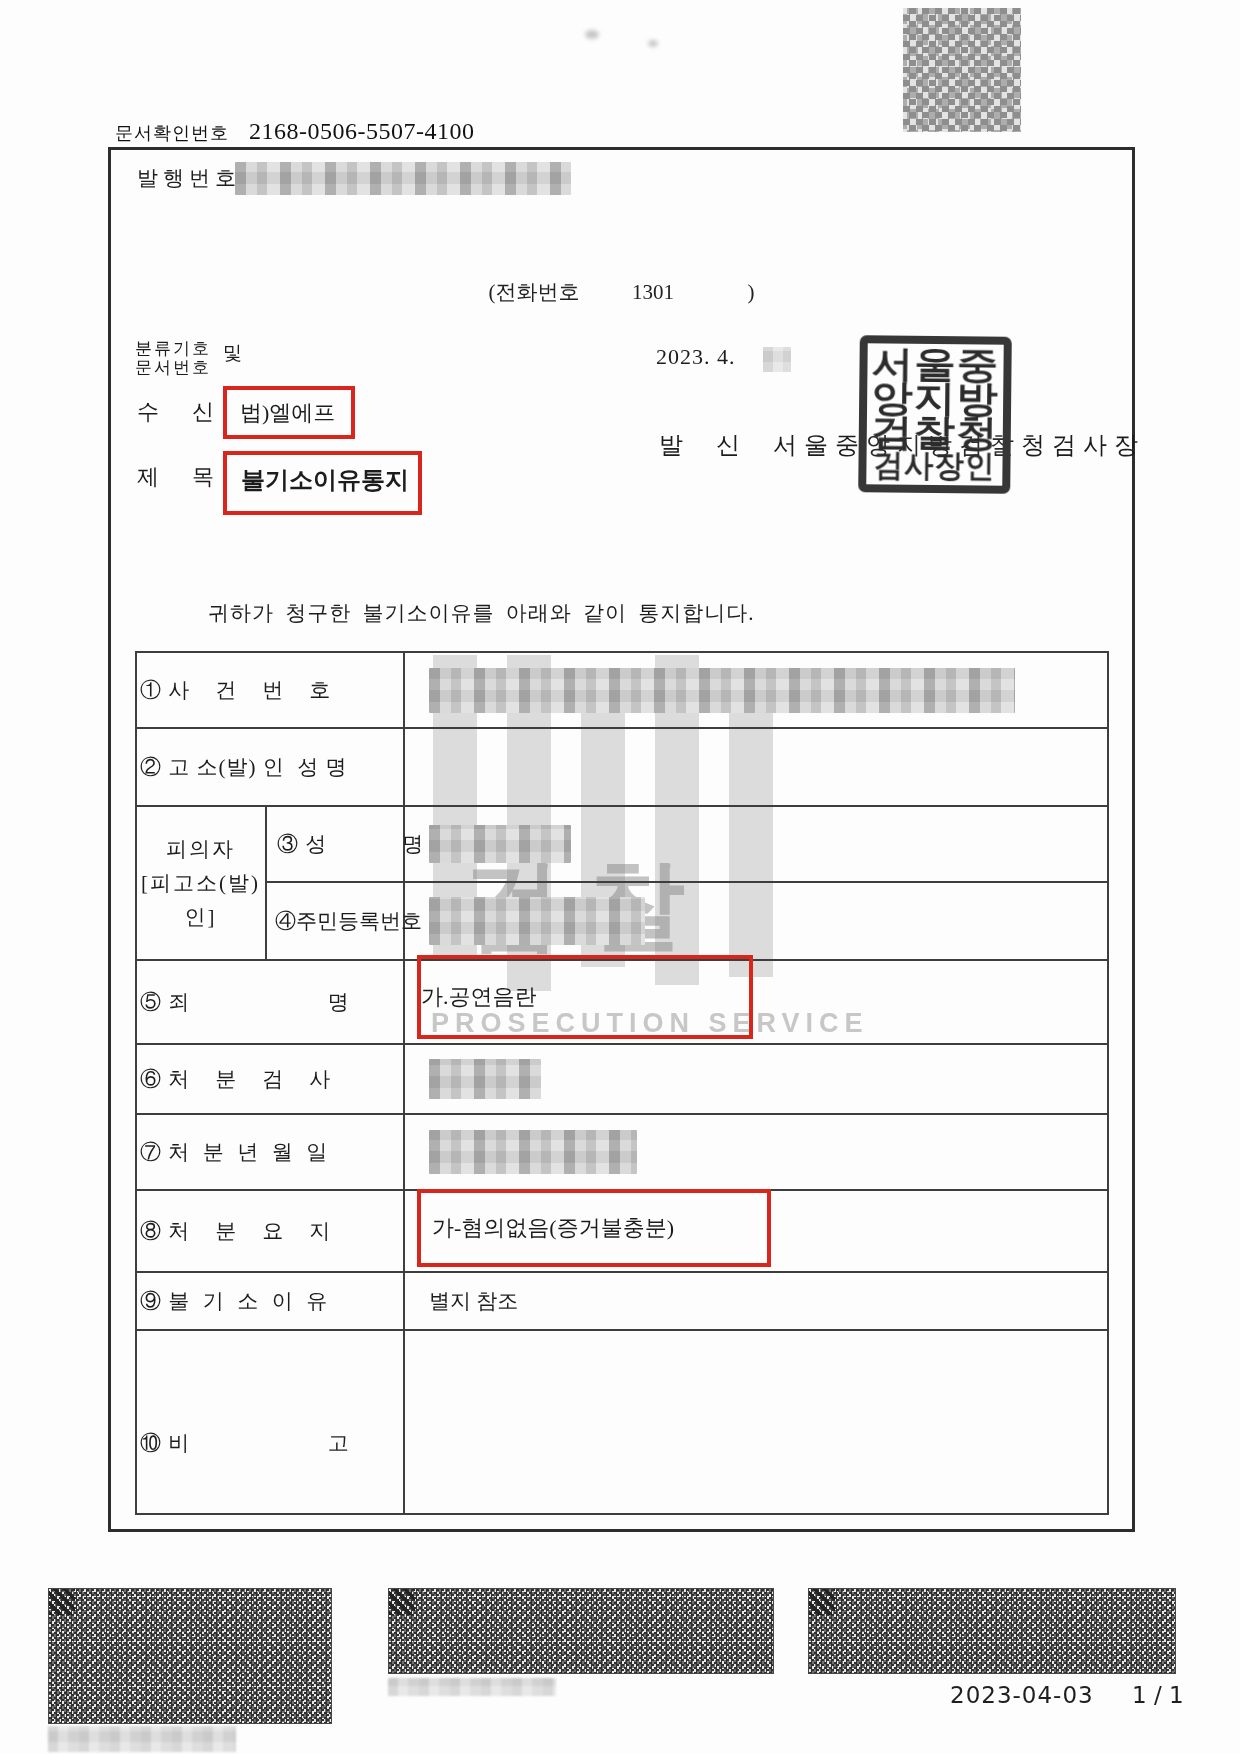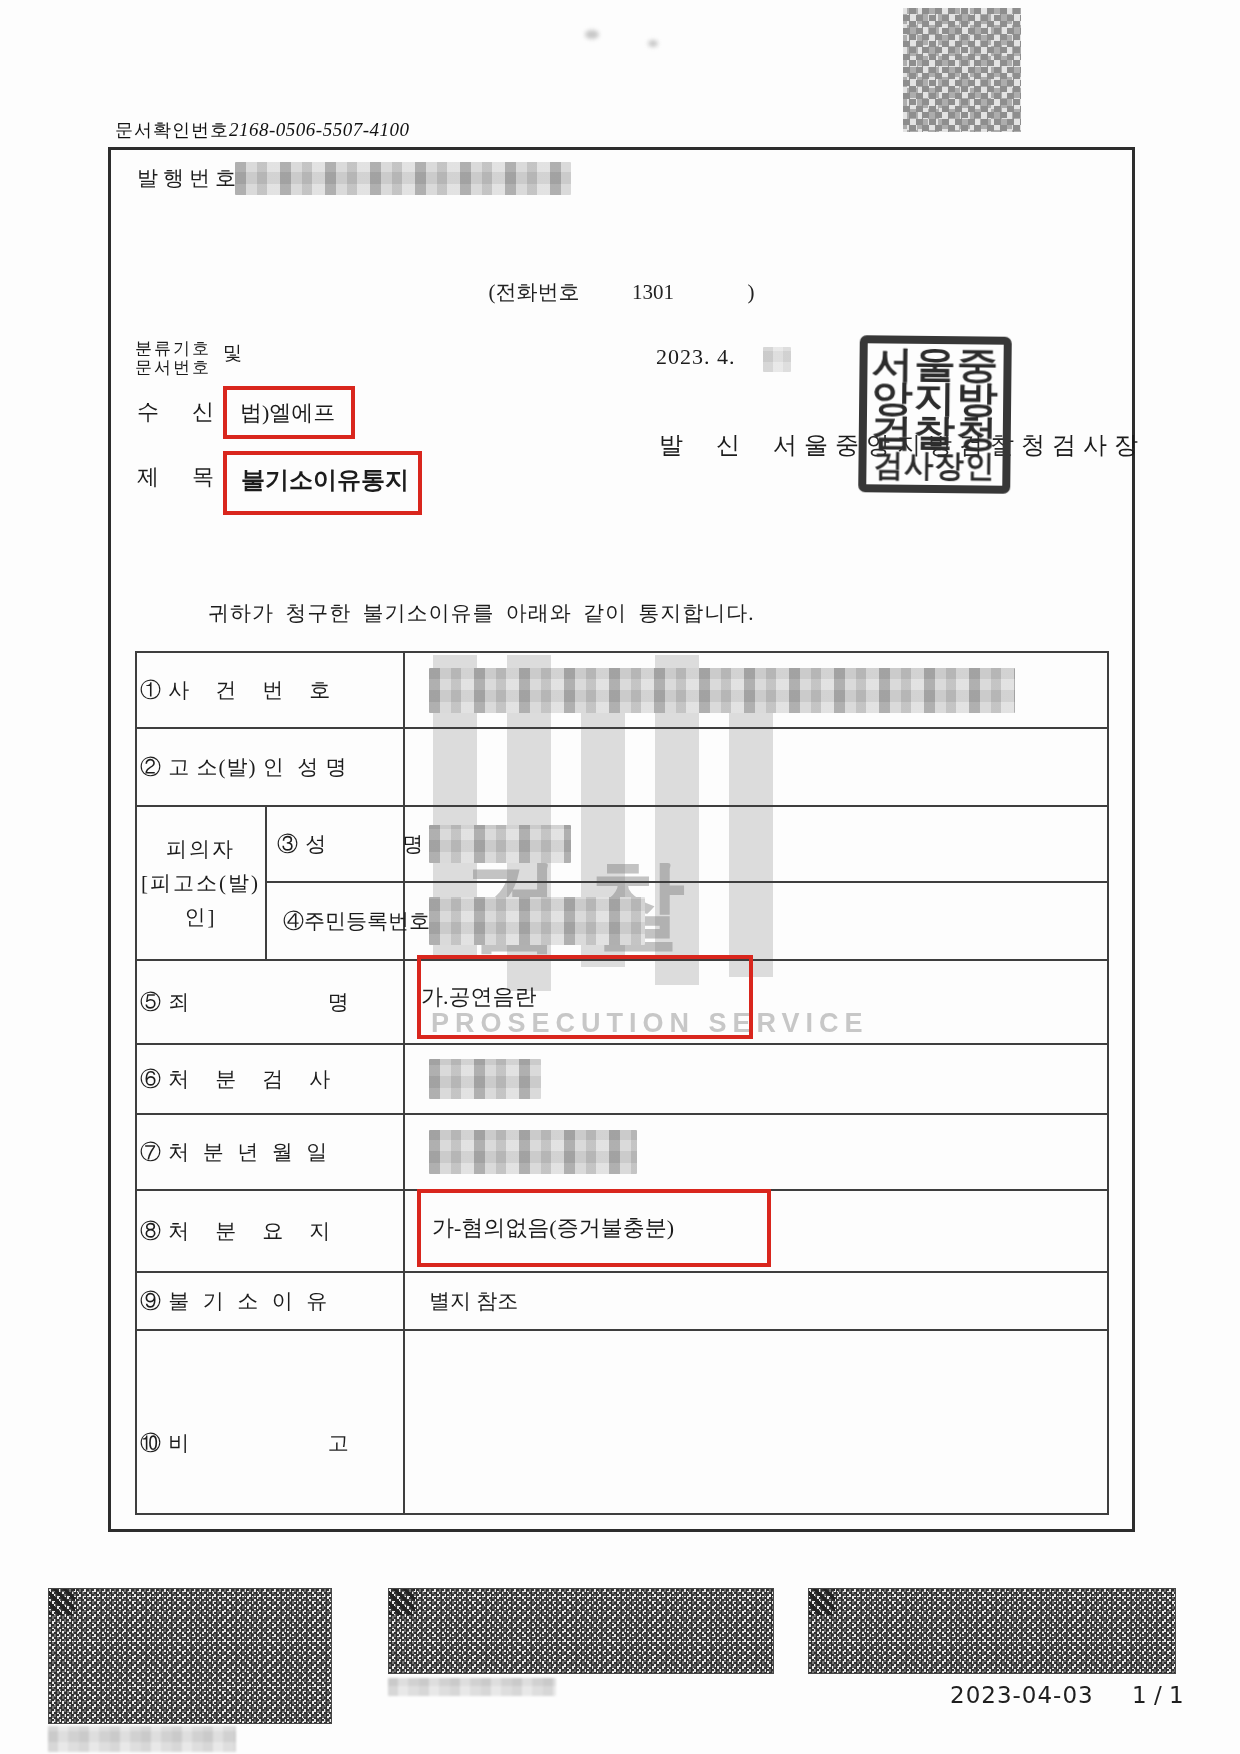--- a/index.html
+++ b/index.html
@@ -38,21 +38,21 @@
       repeating-conic-gradient(#8e8e8e 0% 25%, rgba(255,255,255,0) 25% 50%),
       repeating-conic-gradient(#adadad 0% 25%, #e3e3e3 25% 50%);
     background-size:13px 13px, 21px 21px;
     background-position:0 0, 4px 6px;
   }
 
   
   .frame{left:108px;top:147px;width:1021px;height:1379px;border:3px solid #2d2d2d;}
 
   .confirm-line{left:115px;top:118px;font-size:18px;letter-spacing:1px;color:#111;}
-  .confirm-line .num{font-size:19px;letter-spacing:0.5px;font-style:italic;}
+  .confirm-line .num{margin-left:20px;font-size:24px;letter-spacing:0.5px;}
 
   .issue-label{left:26px;top:14px;font-size:21px;letter-spacing:5px;}
   .issue-redact{left:124px;top:12px;width:336px;height:33px;}
 
   .office-title{left:0;top:50px;width:100%;text-align:center;font-size:36px;letter-spacing:9px;color:#161616;}
   .phone-line{left:0;top:128px;width:100%;text-align:center;font-size:21px;color:#222;}
 
   .class1{left:24px;top:187px;font-size:17px;letter-spacing:2px;}
   .class2{left:24px;top:206px;font-size:17px;letter-spacing:2px;}
   .class-and{left:112px;top:190px;font-size:19px;}
@@ -200,21 +200,21 @@
       </tr>
       <tr class="r3">
         <td class="suspect" rowspan="2">
           <div>피의자</div>
           <div>[피고소(발)인]</div>
         </td>
         <td class="lbl" style="padding-left:10px;">③ 성            명</td>
         <td class="val"><span class="px rd3"></span></td>
       </tr>
       <tr class="r4">
-        <td class="lbl" style="padding-left:16px;letter-spacing:0;">④주민등록번호</td>
+        <td class="lbl" style="padding-left:8px;letter-spacing:0;">④주민등록번호</td>
         <td class="val"><span class="px rd4"></span></td>
       </tr>
       <tr class="r5">
         <td class="lbl" colspan="2">⑤ 죄                      명</td>
         <td class="val">
           <span class="redbox cellbox box5">
                 <span>가.공연음란</span>
               </span>
         </td>
       </tr>

